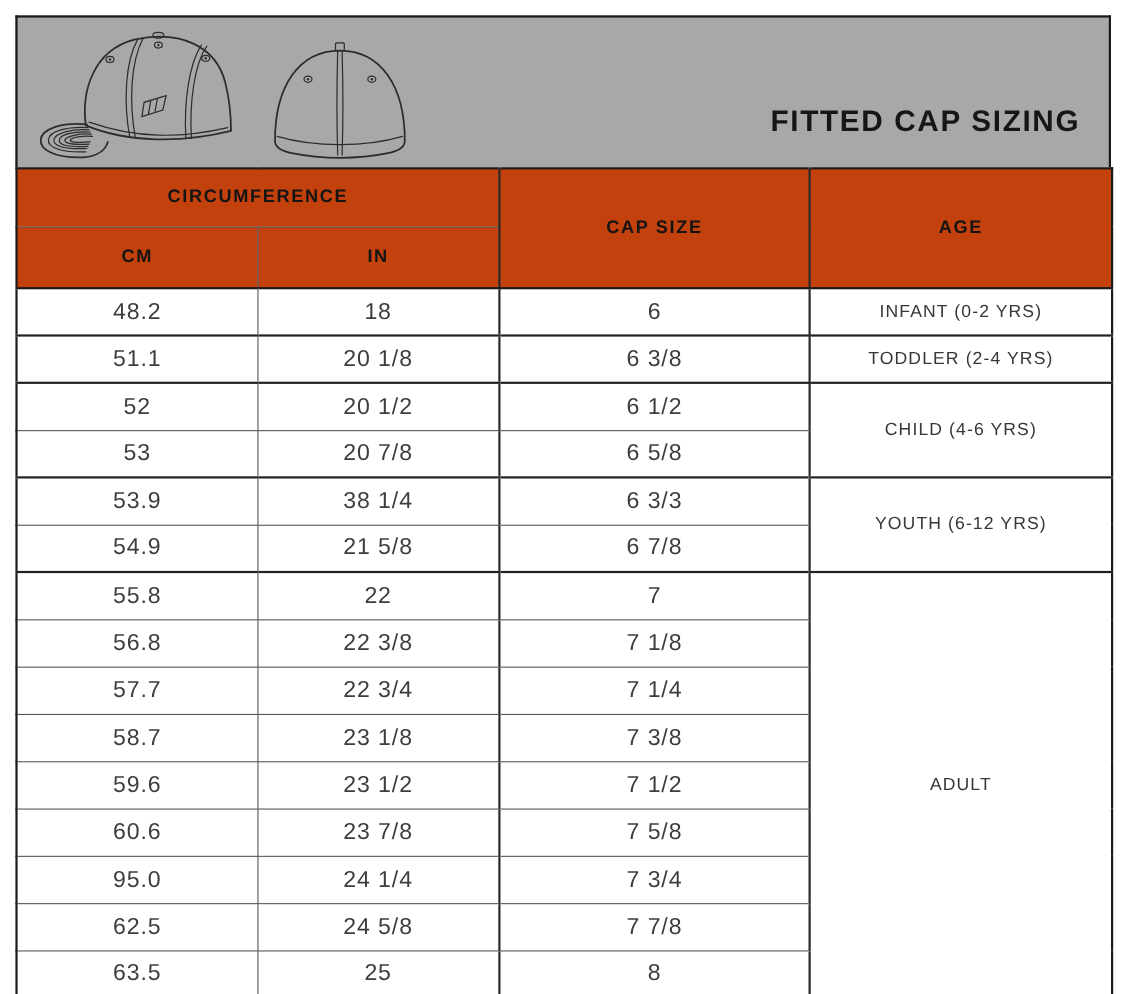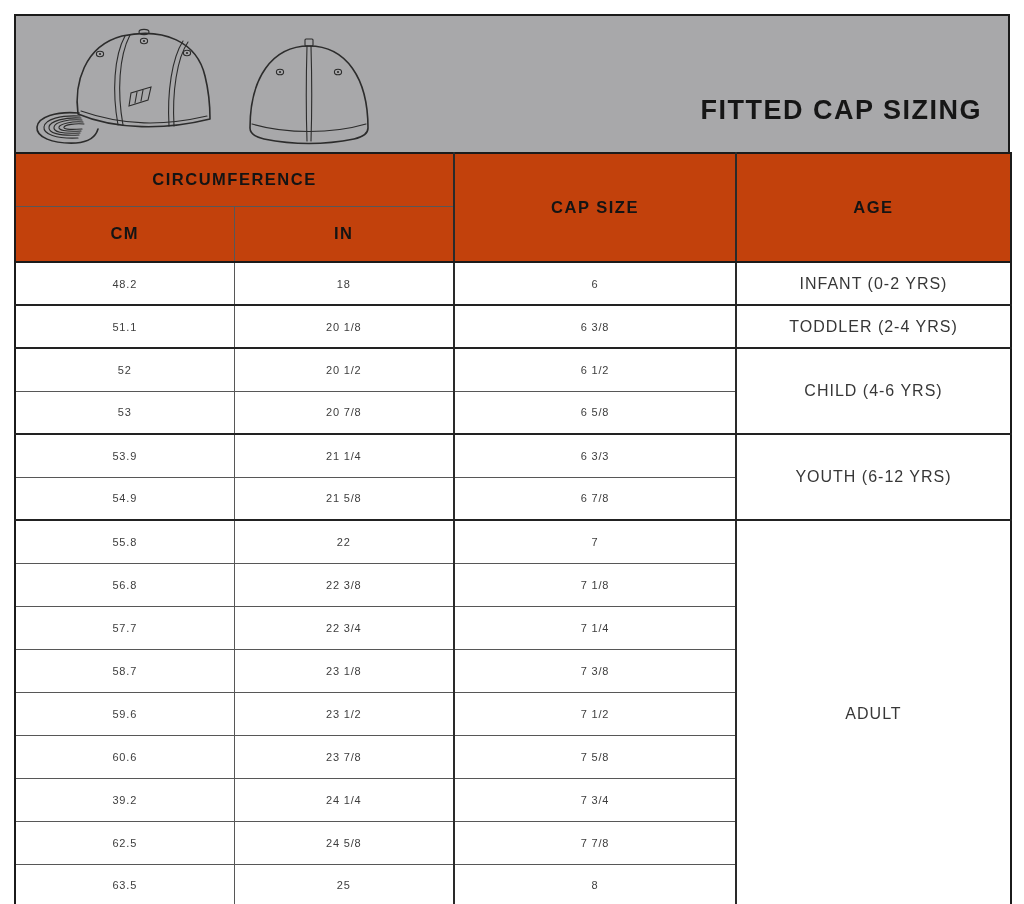--- a/index.html
+++ b/index.html
@@ -79,21 +79,21 @@
     letter-spacing: 1.5px;
     color: #141414;
   }
   th.h-circ { height: 53px; border-bottom: 1px solid #575757; }
   th.h-sub  { height: 56px; border-bottom: 2px solid #1b1b1b; margin-left: 24px; }
   th.h-span { border-bottom: 2px solid #1b1b1b; }
   .col-size { border-left: 2px solid #2a2a2a !important; border-right: 2px solid #2a2a2a !important; }
   .size-table td {
     height: 43px;
     background: #ffffff;
-    font-size: 11px;
+    font-size: 21px;
     font-weight: 400;
     letter-spacing: 0.8px;
     color: #3d3d3d;
   }
   .size-table td.age-cell {
     font-size: 16px;
     letter-spacing: 1px;
     color: #373737;
   }
   .size-table .group-end { border-bottom: 2px solid #222222; }
@@ -199,21 +199,21 @@
           <td class="col-size">6 1/2</td>
           <td rowspan="2" class="age-cell group-end">CHILD (4-6 YRS)</td>
         </tr>
         <tr>
           <td class="group-end">53</td>
           <td class="group-end">20 7/8</td>
           <td class="col-size group-end">6 5/8</td>
         </tr>
         <tr>
           <td>53.9</td>
-          <td>21 1/4</td>
+          <td>38 1/4</td>
           <td class="col-size">6 3/3</td>
           <td rowspan="2" class="age-cell group-end">YOUTH (6-12 YRS)</td>
         </tr>
         <tr>
           <td class="group-end">54.9</td>
           <td class="group-end">21 5/8</td>
           <td class="col-size group-end">6 7/8</td>
         </tr>
         <tr>
           <td>55.8</td>
@@ -240,21 +240,21 @@
           <td>59.6</td>
           <td>23 1/2</td>
           <td class="col-size">7 1/2</td>
         </tr>
         <tr>
           <td>60.6</td>
           <td>23 7/8</td>
           <td class="col-size">7 5/8</td>
         </tr>
         <tr>
-          <td>39.2</td>
+          <td>95.0</td>
           <td>24 1/4</td>
           <td class="col-size">7 3/4</td>
         </tr>
         <tr>
           <td>62.5</td>
           <td>24 5/8</td>
           <td class="col-size">7 7/8</td>
         </tr>
         <tr>
           <td class="group-end">63.5</td>

